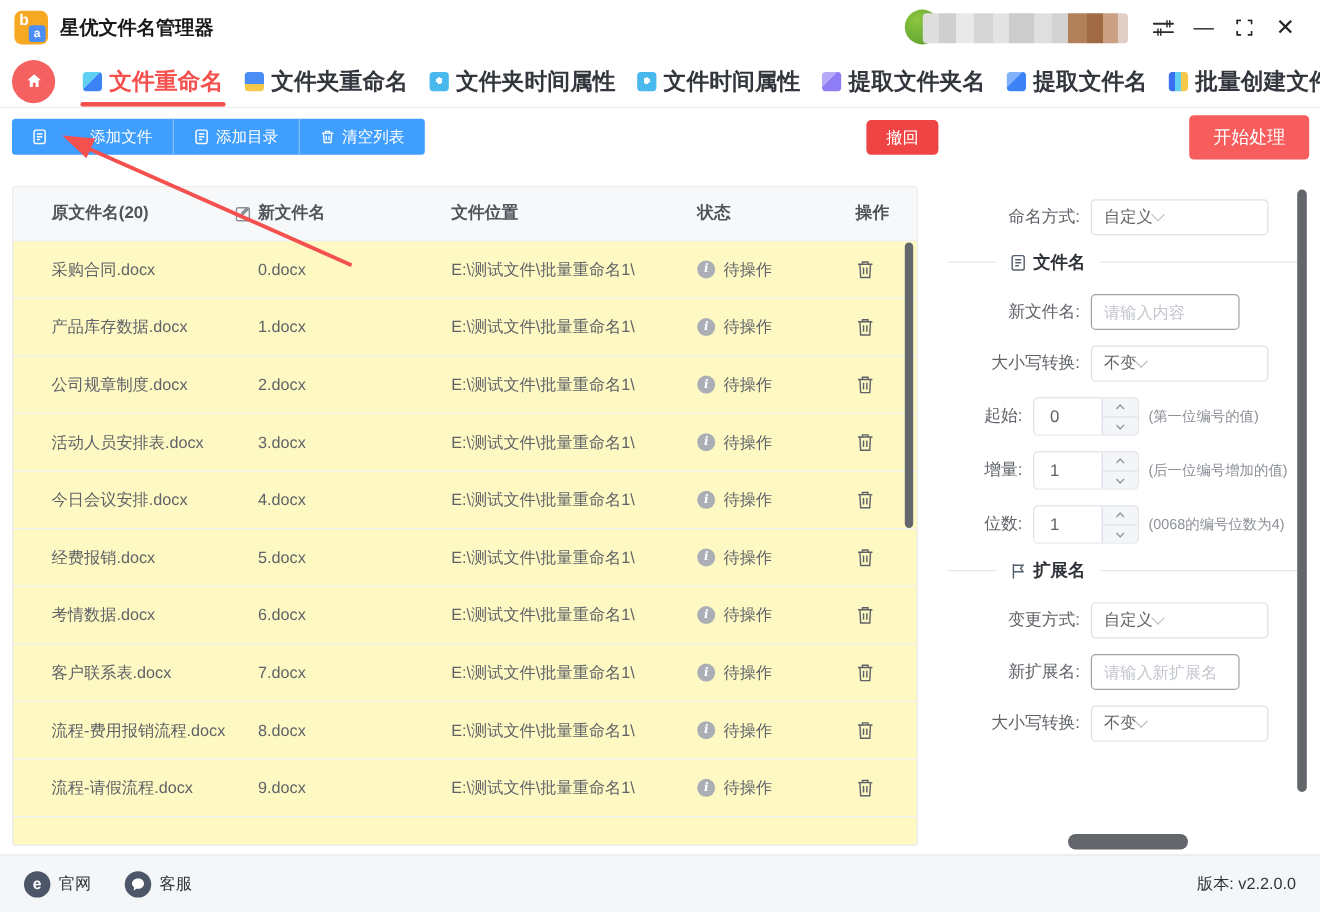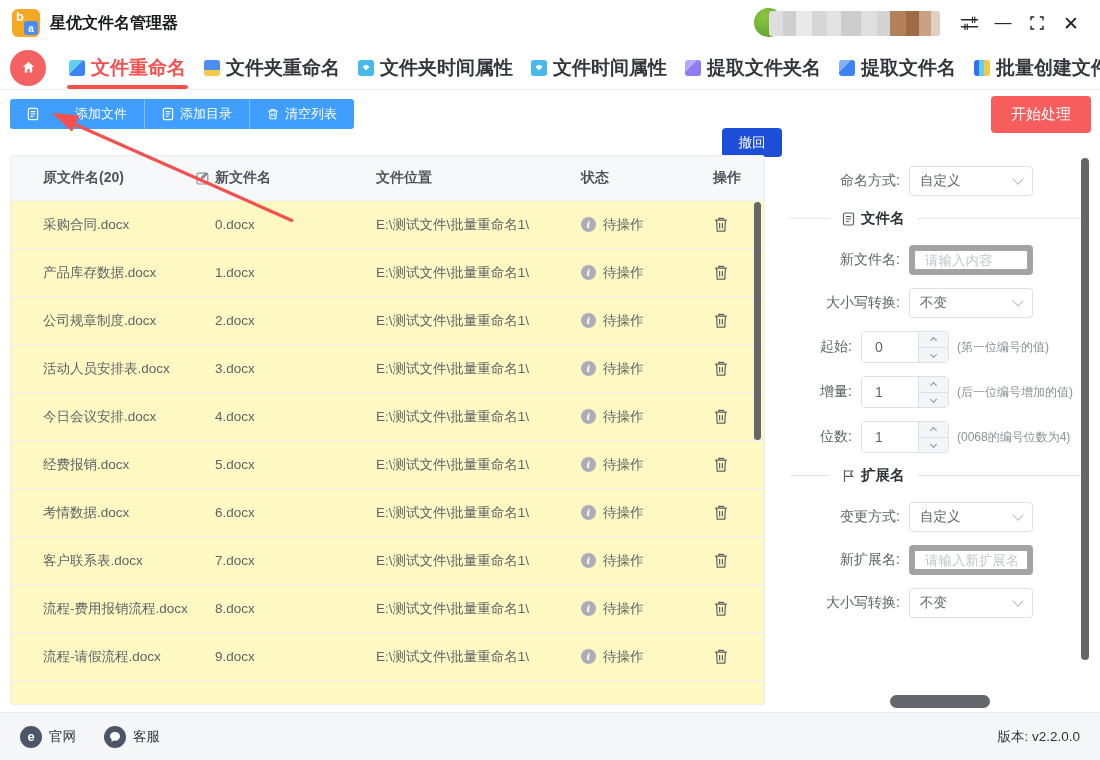--- a/index.html
+++ b/index.html
@@ -33,43 +33,43 @@
   .t5{background:linear-gradient(135deg,#7fb2fb 0 40%,#3e82f7 40% 100%);}
   .t6{background:linear-gradient(135deg,#b7a9fa 0 40%,#8f7df5 40% 100%);}
   .t7{background:linear-gradient(90deg,#3a6ff0 0 34%,#5fd0f2 34% 64%,#f5c84a 64% 100%);}
   .t8{background:linear-gradient(180deg,#9cc2f8 0 38%,#4a86e8 38% 100%);}
 
   
   .btn-group{position:absolute;left:10px;top:99px;height:30px;display:flex;background:#409eff;border-radius:3px;overflow:hidden;z-index:2;}
   .tbtn{display:flex;align-items:center;gap:6px;padding:0 17px;color:#fff;font-size:13px;background:none;border:none;border-left:1px solid #84bffd;cursor:pointer;}
   .tbtn:first-child{border-left:none;gap:36px;}
   .help{position:absolute;left:312px;top:105px;width:18px;height:18px;border-radius:50%;background:#a8abb0;color:#fff;font-size:12px;font-weight:700;display:flex;align-items:center;justify-content:center;cursor:pointer;}
-  .undo{position:absolute;left:722px;top:100px;width:60px;height:29px;background:#1d4ed8;color:#fff;font-size:13.5px;border:none;border-radius:4px;margin-top:28px;}
+  .undo{position:absolute;left:722px;top:100px;width:60px;height:29px;background:#ef4444;color:#fff;font-size:13.5px;border:none;border-radius:4px;}
   .start{position:absolute;left:991px;top:96px;width:100px;height:37px;background:#f85d5d;color:#fff;font-size:15px;border:none;border-radius:4px;cursor:pointer;}
 
   
   .table-card{position:absolute;left:10px;top:155px;width:755px;height:550px;border:1px solid #e9ecf1;border-radius:3px;background:#fef9c3;overflow:hidden;}
   .thead,.trow{display:grid;grid-template-columns:153px 180px 205px 120px 1fr;align-items:center;padding-left:32px;}
   .thead{height:45px;background:#f7f8fa;font-weight:700;font-size:14px;color:#50545a;border-bottom:1px solid #edf0f4;}
   .th-new{display:flex;align-items:center;gap:5px;}
   .trow{height:48px;font-size:13.5px;color:#5f6368;border-bottom:1px solid #eef0f4;}
   .trow .c2{padding-left:19px;}
   .c4{display:flex;align-items:center;gap:7px;}
   .c5{padding-left:12px;}
   .info{width:15px;height:15px;border-radius:50%;background:#abaeb4;color:#fff;font-family:"DejaVu Serif",serif;font-style:italic;font-weight:700;font-size:10px;display:flex;align-items:center;justify-content:center;flex:none;}
   .trash-btn{background:none;border:none;cursor:pointer;display:flex;align-items:center;}
   .table-sb{position:absolute;right:3px;top:46px;width:7px;height:238px;background:#63666b;border-radius:4px;cursor:pointer;}
 
   
   .sidebar{position:absolute;left:790px;top:158px;width:296px;padding-top:8px;}
   .f-row{display:flex;align-items:center;margin-bottom:13px;}
   .f-label{width:110px;text-align:right;font-size:14px;color:#5f6368;margin-right:9px;flex:none;white-space:nowrap;}
   .f-label.narrow{width:62px;}
-  .sel{width:124px;height:30px;border:1px solid #dcdfe6;border-radius:4px;display:flex;align-items:center;justify-content:space-between;padding:0 10px;font-size:13.5px;color:#5f6368;background:#fff;cursor:pointer;}
-  .txt-input{width:124px;height:30px;border:6px solid #a3a3a3;border-radius:4px;padding:0 10px;font-size:13.5px;color:#5f6368;outline:none;}
+  .sel{width:148px;height:30px;border:1px solid #dcdfe6;border-radius:4px;display:flex;align-items:center;justify-content:flex-start;padding:0 10px;font-size:13.5px;color:#5f6368;background:#fff;cursor:pointer;}
+  .txt-input{width:124px;height:30px;border:1px solid #a3a3a3;border-radius:4px;padding:0 10px;font-size:13.5px;color:#5f6368;outline:none;}
   .txt-input::placeholder{color:#c2c6cd;}
   .chev{display:inline-block;width:8px;height:8px;border-right:1.4px solid #bcc0c6;border-bottom:1.4px solid #bcc0c6;transform:rotate(45deg);margin-top:-4px;}
   .chev.sm{width:5px;height:5px;border-color:#8d9199;margin-top:0;}
   .chev.up{transform:rotate(-135deg);margin-top:3px;}
   .num-wrap{display:flex;width:88px;height:32px;border:1px solid #dcdfe6;border-radius:4px;overflow:hidden;background:#fff;}
   .num-input{width:56px;border:none;outline:none;padding-left:13px;font-size:14px;color:#5f6368;font-family:inherit;}
   .spin{width:30px;display:flex;flex-direction:column;border-left:1px solid #dcdfe6;background:#f3f5f8;}
   .spin-btn{flex:1;display:flex;align-items:center;justify-content:center;cursor:pointer;}
   .spin-btn + .spin-btn{border-top:1px solid #dcdfe6;}
   .hint{font-size:12px;color:#8c9097;margin-left:8px;white-space:nowrap;}

